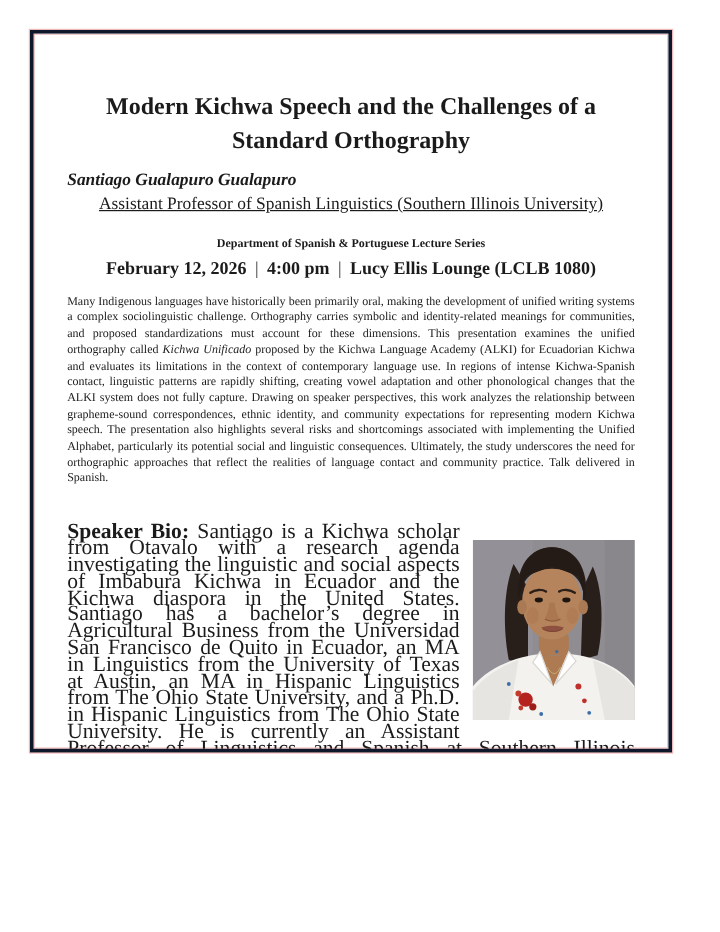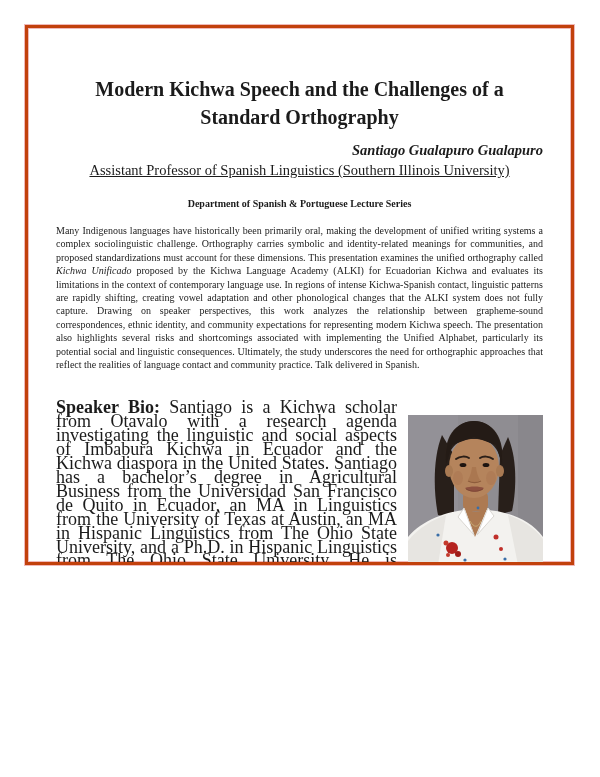--- a/index.html
+++ b/index.html
@@ -5,42 +5,42 @@
   html, body { margin: 0; padding: 0; }
   body {
     width: 600px; height: 777px;
     background: #ffffff;
     font-family: "Liberation Serif", serif;
     color: #1b1b1b;
     overflow: hidden;
   }
   .frame {
     box-sizing: border-box;
-    margin: 25px 26px 29px 25px;
-    height: 540px;
-    border: 3px solid #c2410c;
+    margin: 25px 40px 29px 25px;
+    height: 602px;
+    border: 3px solid #0f172a;
     box-shadow: 0 0 0 1px #f0b9b9, inset 0 0 0 1px #f0b9b9;
     padding: 0 28px;
     overflow: hidden;
   }
   .title {
     margin: 47px auto 0 auto;
     max-width: 480px;
     font-size: 20px;
     line-height: 28px;
     font-weight: bold;
     text-align: center;
   }
   .speaker-name {
     margin-top: 11px;
     font-size: 14.5px;
     line-height: 17px;
     font-weight: bold;
     font-style: italic;
-    text-align: right;
+    text-align: left;
   }
   .affiliation {
     margin-top: 2px;
     font-size: 14.5px;
     line-height: 18px;
     text-align: center;
     text-decoration: underline;
   }
   .series {
     margin-top: 15px;
@@ -90,20 +90,23 @@
 
 <div class="frame">
 
   <h1 class="title">Modern Kichwa Speech and the Challenges of a Standard Orthography</h1>
 
   <div class="speaker-name">Santiago Gualapuro Gualapuro</div>
   <div class="affiliation">Assistant Professor of Spanish Linguistics (Southern Illinois University)</div>
 
   <div class="series">Department of Spanish &amp; Portuguese Lecture Series</div>
 
+  <div class="event-line">
+    <span>February 12, 2026</span><span class="sep">|</span><span>4:00 pm</span><span class="sep">|</span><span>Lucy Ellis Lounge (LCLB 1080)</span>
+  </div>
 
   <p class="abstract"><span>Many Indigenous languages have historically been primarily oral, making the development of unified writing systems a complex sociolinguistic challenge. Orthography carries symbolic and identity-related meanings for communities, and proposed standardizations must account for these dimensions. This presentation examines the unified orthography called </span><i>Kichwa Unificado</i><span> proposed by the Kichwa Language Academy (ALKI) for Ecuadorian Kichwa and evaluates its limitations in the context of contemporary language use. In regions of intense Kichwa-Spanish contact, linguistic patterns are rapidly shifting, creating vowel adaptation and other phonological changes that the ALKI system does not fully capture. Drawing on speaker perspectives, this work analyzes the relationship between grapheme-sound correspondences, ethnic identity, and community expectations for representing modern Kichwa speech. The presentation also highlights several risks and shortcomings associated with implementing the Unified Alphabet, particularly its potential social and linguistic consequences. Ultimately, the study underscores the need for orthographic approaches that reflect the realities of language contact and community practice. Talk delivered in Spanish.</span></p>
 
   <div class="bio">
     <svg class="photo" viewBox="0 0 135 150" xmlns="http://www.w3.org/2000/svg" role="img" aria-label="Portrait of Santiago Gualapuro Gualapuro in a white embroidered shirt on a gray background">
 
       <rect x="0" y="0" width="135" height="150" fill="#8f8d92"></rect>
       <rect x="0" y="0" width="50" height="150" fill="#97959a" opacity="0.55"></rect>
       <rect x="110" y="0" width="25" height="150" fill="#858389" opacity="0.6"></rect>
 

